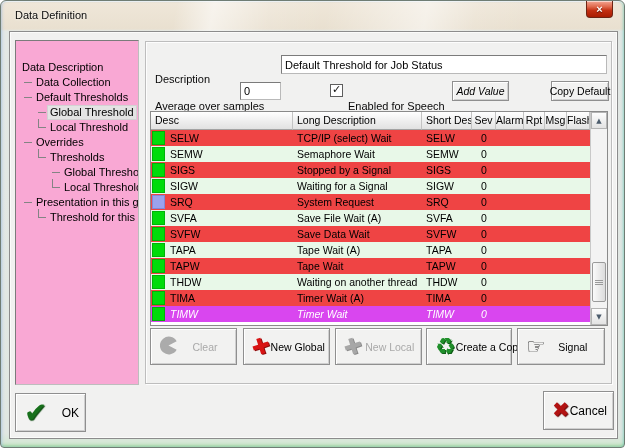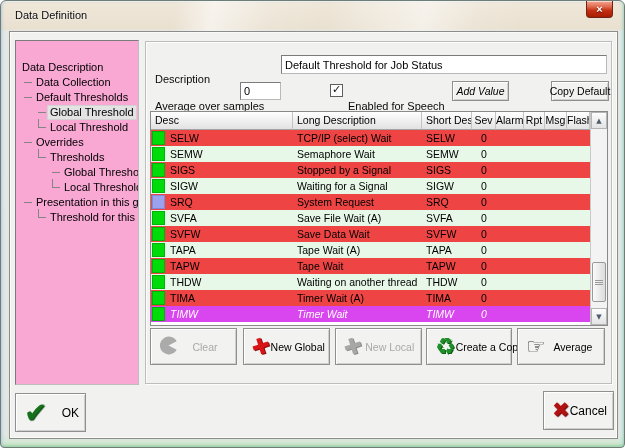--- a/index.html
+++ b/index.html
@@ -403,21 +403,21 @@
       <button class="btn act disabled" style="left:189px; width:87px;">
         <span class="ic cross gray">✚</span>
         <span class="al">New Local</span>
       </button>
       <button class="btn act" style="left:280px; width:86px;">
         <span class="ic recycle">♻</span>
         <span class="al">Create a Copy</span>
       </button>
       <button class="btn act" style="left:371px; width:88px;">
         <span class="ic hand">☞</span>
-        <span class="al">Average</span>
+        <span class="al">Signal</span>
       </button>
     </div>
 
     <button class="btn foot" style="left:5px; top:361px; width:71px;">
       <span class="ic okck">✔</span>
       <span class="al">OK</span>
     </button>
     <button class="btn foot" style="left:533px; top:359px; width:71px;">
       <span class="ic cancelx">✖</span>
       <span class="al">Cancel</span>

